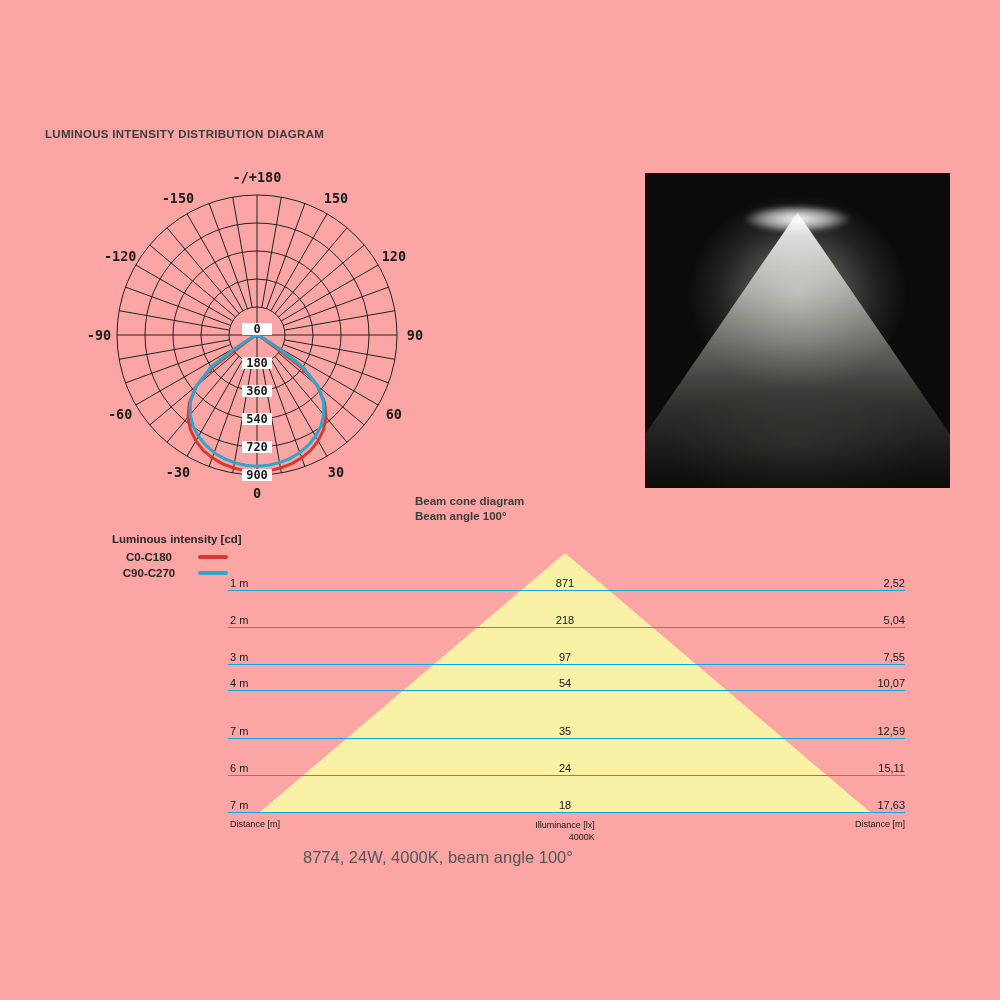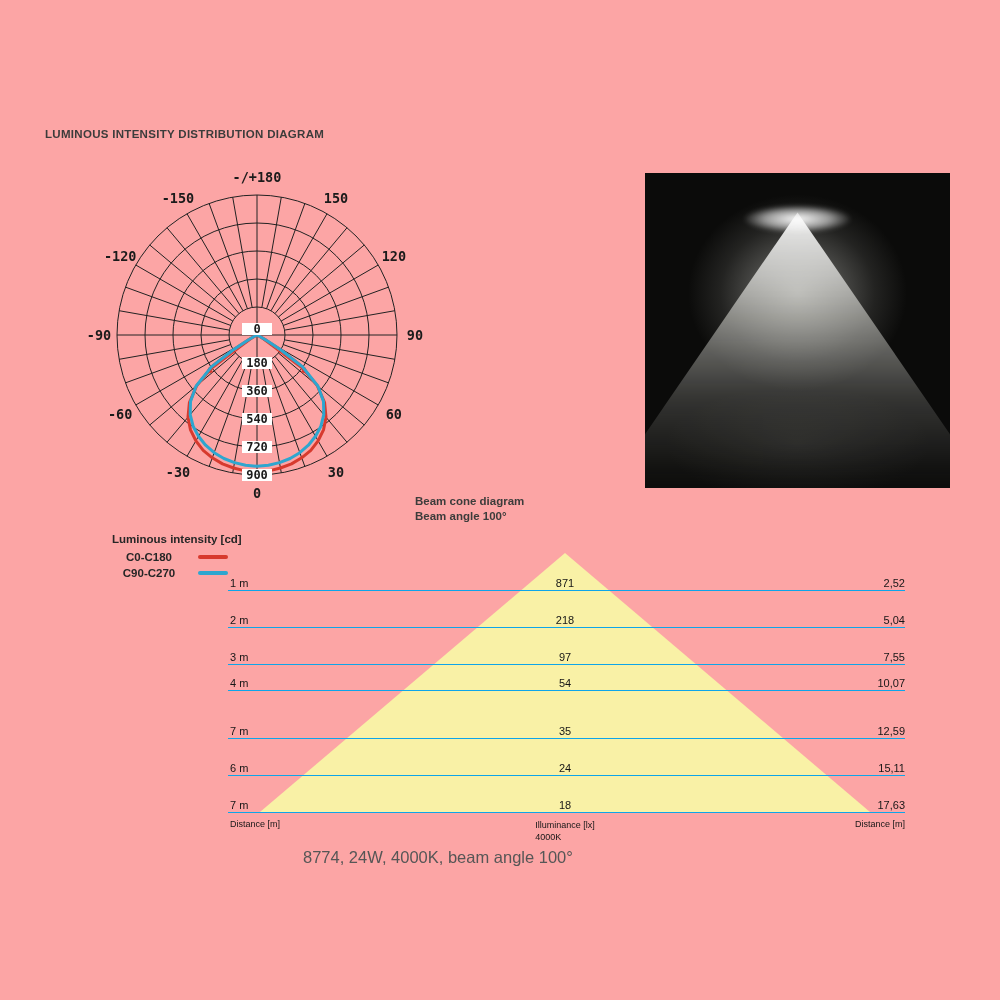--- a/index.html
+++ b/index.html
@@ -33,21 +33,21 @@
      font-weight:bold;font-size:11.5px;line-height:15px;color:#3c3c3b;}
   .cone{position:absolute;left:228px;top:553px;width:677px;height:300px;font-size:11px;color:#161616;}
   .cone-triangle{position:absolute;left:0;top:0;width:677px;height:259px;background:#f9f1a6;
      clip-path:polygon(337px 0px, 642px 259px, 32px 259px);}
   .cone-row{position:absolute;left:0;width:677px;height:16px;border-bottom:1px solid #0ea5e9;}
   .c-dist{position:absolute;left:2px;bottom:1px;}
   .c-lux{position:absolute;left:337px;bottom:1px;transform:translateX(-50%);}
   .c-dia{position:absolute;right:0;bottom:1px;}
   .cone-footer-left{position:absolute;left:2px;top:266px;font-size:9px;}
   .cone-footer-center{position:absolute;left:337px;top:266px;transform:translateX(-50%);
-     text-align:left;font-size:9px;line-height:12px;}
+     text-align:right;font-size:9px;line-height:12px;}
   .cone-footer-right{position:absolute;right:0;top:266px;font-size:9px;}
   .caption{position:absolute;left:303px;top:848px;font-size:16.5px;color:#565656;}
 </style>
 </head>
 <body>
 
 <div class="page">
 
   <div class="title">LUMINOUS INTENSITY DISTRIBUTION DIAGRAM</div>
 

